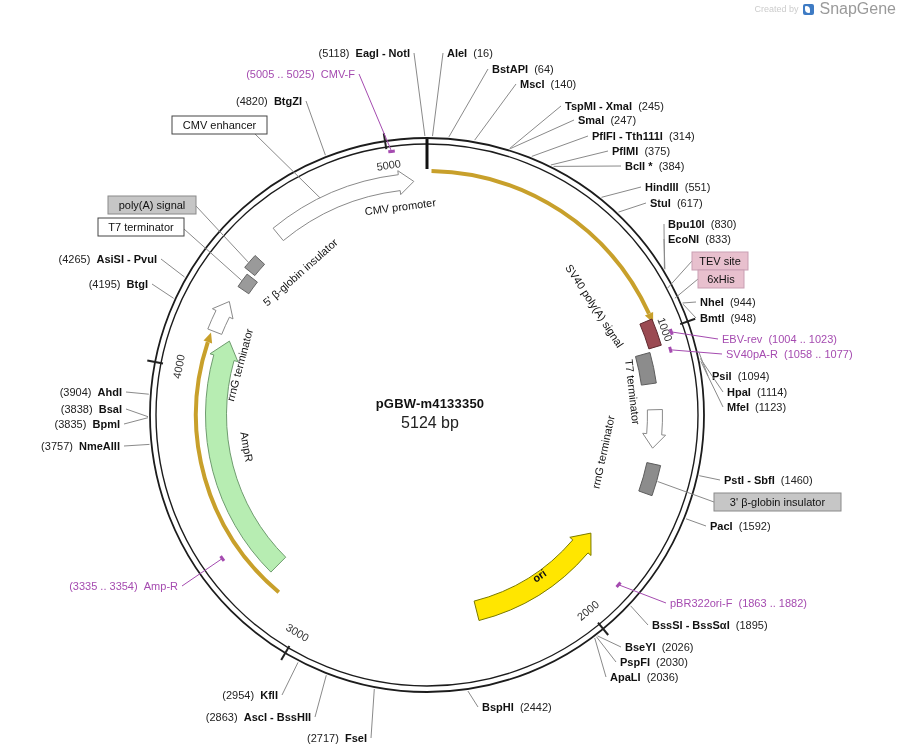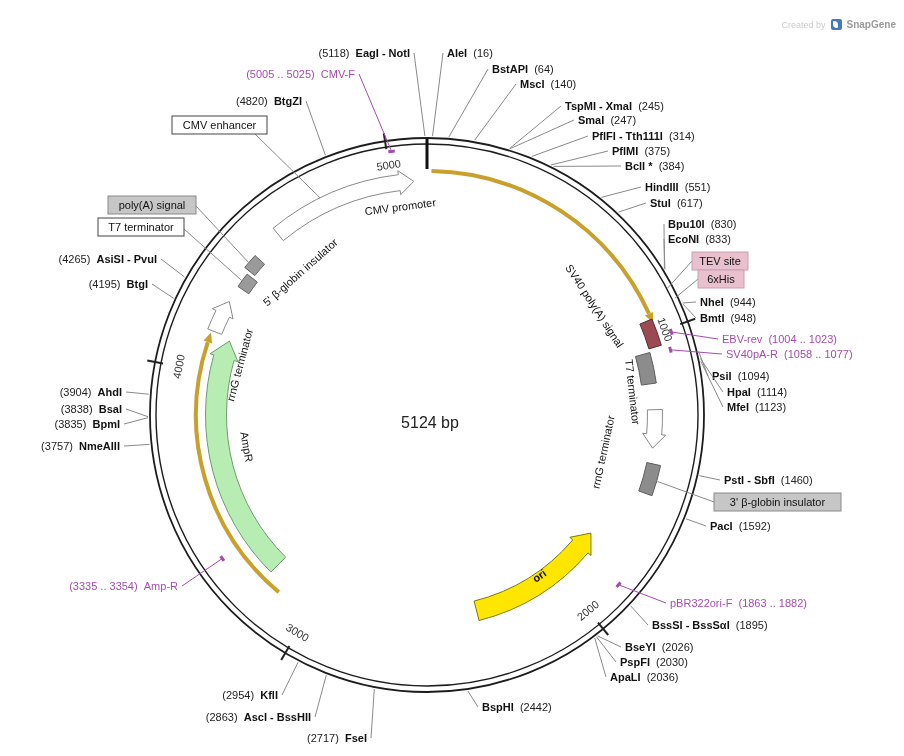--- a/index.html
+++ b/index.html
@@ -9,23 +9,23 @@
   svg text{font-family:"Liberation Sans",sans-serif}
   .tick-label{font-size:11px;fill:#333}
   .site-name{font-size:11px;font-weight:bold;fill:#111}
   .site-pos{font-size:11px;font-weight:normal;fill:#222}
   .primer-label{font-size:11px}
   .interior-label{font-size:11px;fill:#111}
   .box-label{font-size:11px;fill:#111}
   .title-line{position:absolute;left:327px;width:206px;text-align:center}
   #plasmid-name{top:396px;font-size:13px;font-weight:bold;color:#111;letter-spacing:.2px}
   #plasmid-size{top:414px;font-size:16px;color:#222}
-  .watermark{position:absolute;top:19px;right:8px;display:flex;align-items:center;gap:5px}
+  .watermark{position:absolute;top:0;right:8px;display:flex;align-items:center;gap:5px}
   .wm-created{font-size:9px;color:#ccc}
-  .wm-brand{font-size:10px;color:#9a9a9a;font-weight:bold}
+  .wm-brand{font-size:16px;color:#9a9a9a;font-weight:normal}
   .wm-logo{width:11px;height:11px;border-radius:2px;background:#3E7BC4;position:relative;display:inline-block}
   .wm-logo::after{content:"";position:absolute;left:2px;top:2px;width:5px;height:7px;background:#fff;
                   border-radius:1px 4px 1px 4px}
 </style>
 </head>
 <body>
 
 <div class="stage">
   <svg id="map" width="904" height="756" viewBox="0 0 904 756">
       <circle cx="427" cy="415" r="277" fill="none" stroke="#1c1c1c" stroke-width="1.8"></circle>
@@ -161,20 +161,21 @@
       <text class="interior-label" text-anchor="middle" dominant-baseline="central" transform="translate(400.3 206.7) rotate(352.7)">CMV promoter</text>
       <text class="interior-label" text-anchor="middle" dominant-baseline="central" transform="translate(300.2 272.2) rotate(318.4)">5' β-globin insulator</text>
       <text class="interior-label" text-anchor="middle" dominant-baseline="central" transform="translate(239.6 364.9) rotate(285.0)">rrnG terminator</text>
       <text class="interior-label" text-anchor="middle" dominant-baseline="central" transform="translate(246.8 446.9) rotate(80.0)">AmpR</text>
       <text class="interior-label" text-anchor="middle" dominant-baseline="central" transform="translate(539.2 575.7) rotate(-34.9)" font-weight="bold">ori</text>
       <text class="interior-label" text-anchor="middle" dominant-baseline="central" transform="translate(603.1 452.0) rotate(-78.1)">rrnG terminator</text>
       <text class="interior-label" text-anchor="middle" dominant-baseline="central" transform="translate(632.7 391.9) rotate(83.6)">T7 terminator</text>
       <text class="interior-label" text-anchor="middle" dominant-baseline="central" transform="translate(594.6 305.8) rotate(56.9)">SV40 poly(A) signal</text>
     </svg>
 
+  <div class="title-line" id="plasmid-name">pGBW-m4133350</div>
   <div class="title-line" id="plasmid-size">5124 bp</div>
 
   <div class="watermark">
     <span class="wm-created">Created by</span>
     <span class="wm-logo"></span>
     <span class="wm-brand">SnapGene</span>
   </div>
 </div>
 
 </body></html>

